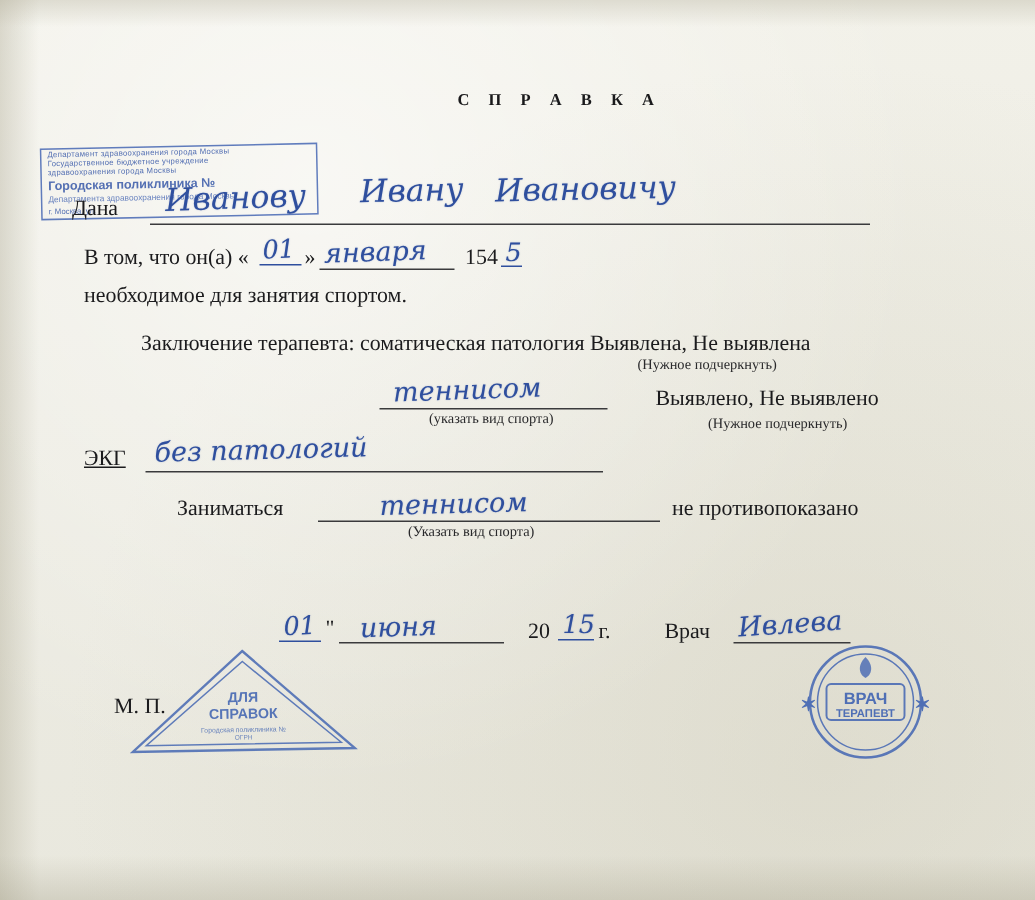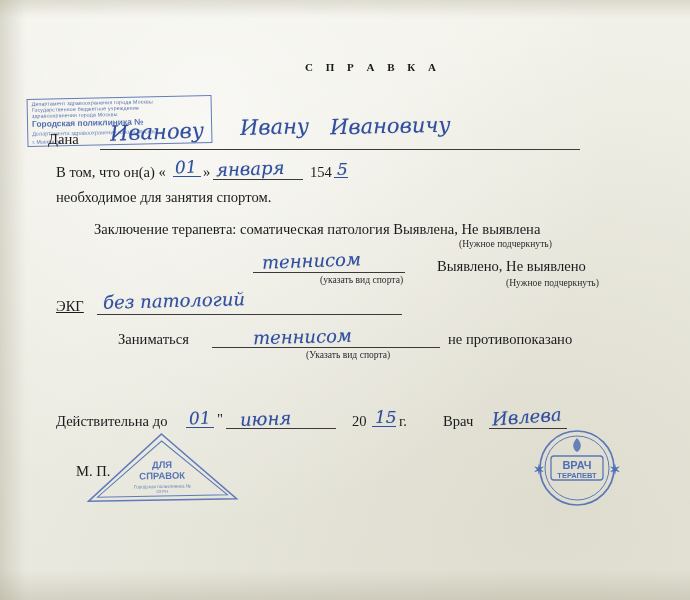--- a/index.html
+++ b/index.html
@@ -138,21 +138,20 @@
     width: 116px;
     height: 80px;
   }
   .stamp-round svg { display: block; }
 
   .hint {
     position: absolute;
     font-size: 9.6px;
     color: #2a2a2c;
     white-space: nowrap;
-    margin-left: 34px;
   }
 </style>
 </head>
 <body>
 
 <div class="paper"></div>
 <div class="edge-left"></div>
 <div class="edge-top"></div>
 <div class="edge-bottom"></div>
 
@@ -200,21 +199,20 @@
   <div class="rule" style="left:97px; top:314px; width:305px;"></div>
   <div class="hand mid" style="left:103px; top:290px; transform:rotate(-1.5deg);">без патологий</div>
 
   <div class="line" style="left:118px; top:331px;">Заниматься</div>
   <div class="rule" style="left:212px; top:347px; width:228px;"></div>
   <div class="hand mid" style="left:253px; top:326px; transform:rotate(-1.5deg);">теннисом</div>
   <div class="hint" style="left:272px; top:349px;">(Указать вид спорта)</div>
   <div class="line" style="left:448px; top:331px;">не противопоказано</div>
 
 
-  <div class="line" style="left:56px; top:413px;">Действительна до</div>
   <div class="hand num" style="left:189px; top:408px; transform:rotate(-3deg);">01</div>
   <div class="underline-ink" style="left:186px; top:427px; width:28px;"></div>
   <div class="line" style="left:217px; top:411px;">"</div>
   <div class="rule" style="left:226px; top:428px; width:110px;"></div>
   <div class="hand mid" style="left:240px; top:408px; transform:rotate(-2deg);">июня</div>
   <div class="line" style="left:352px; top:413px;">20</div>
   <div class="hand num" style="left:375px; top:407px;">15</div>
   <div class="underline-ink" style="left:372px; top:426px; width:24px;"></div>
   <div class="line" style="left:399px; top:413px;">г.</div>
   <div class="line" style="left:443px; top:413px;">Врач</div>

